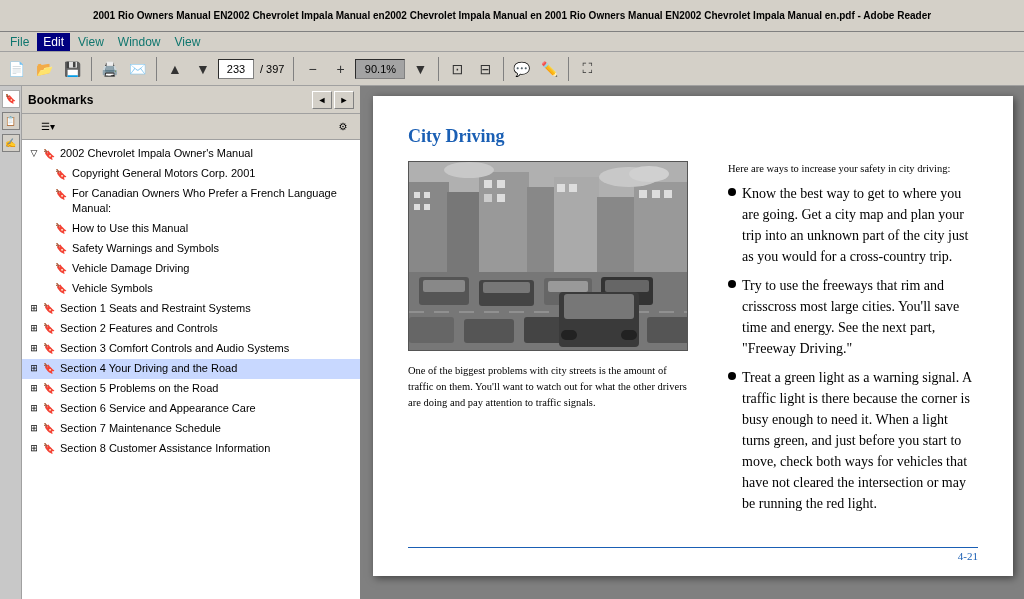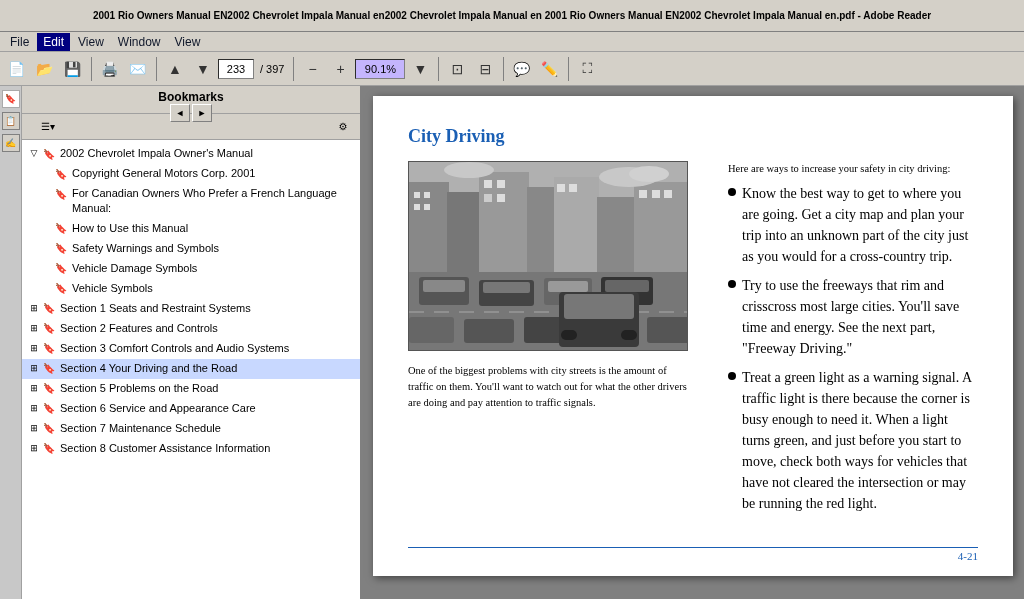--- a/index.html
+++ b/index.html
@@ -26,21 +26,21 @@
       display: flex;
       align-items: center;
       padding: 0 4px;
       gap: 2px;
       border-bottom: 1px solid #a0a0a0;
     }
     .menu-item {
       padding: 2px 6px;
       font-size: 12px;
       cursor: pointer;
-      color: #0f172a;
+      color: #0f766e;
     }
     .menu-item:hover, .menu-item.active { background: #000080; color: #fff; }
     .menu-item.active { background: #000080; color: #fff; }
 
     
     .toolbar {
       background: #d4d0c8;
       height: 34px;
       display: flex;
       align-items: center;
@@ -51,21 +51,21 @@
     .toolbar-btn {
       width: 26px; height: 26px;
       background: #d4d0c8;
       border: 1px solid transparent;
       display: flex; align-items: center; justify-content: center;
       cursor: pointer; font-size: 14px; color: #333;
     }
     .toolbar-separator { width: 1px; height: 24px; background: #808080; margin: 0 3px; }
     .page-input { width: 36px; height: 20px; border: 1px inset #808080; text-align: center; font-size: 11px; background: #fff; }
     .page-total { font-size: 11px; padding: 0 4px; }
-    .zoom-input { width: 50px; height: 20px; border: 1px inset #808080; text-align: center; font-size: 11px; background: #c4b5fd; }
+    .zoom-input { width: 50px; height: 20px; border: 1px inset #808080; text-align: center; font-size: 11px; background: #a3a3a3; }
 
     
     .main-area {
       display: flex;
       height: calc(599px - 76px);
       background: #808080;
     }
 
     
     .sidebar {
@@ -78,21 +78,20 @@
       overflow: hidden;
     }
     .sidebar-header {
       background: #d4d0c8;
       padding: 4px 6px;
       display: flex;
       align-items: center;
       justify-content: space-between;
       border-bottom: 1px solid #a0a0a0;
       height: 28px;
-      flex-direction: column;
     }
     .sidebar-title { font-weight: bold; font-size: 12px; }
     .sidebar-controls { display: flex; gap: 2px; }
     .sidebar-ctrl-btn { width: 20px; height: 18px; background: #d4d0c8; border: 1px solid #808080; border-top-color: #fff; border-left-color: #fff; font-size: 9px; display: flex; align-items: center; justify-content: center; cursor: pointer; }
 
     .sidebar-toolbar {
       padding: 3px 6px;
       display: flex;
       align-items: center;
       border-bottom: 1px solid #a0a0a0;
@@ -292,21 +291,21 @@
         <span class="bm-label">How to Use this Manual</span>
       </div>
       <div class="bm-item bm-indent">
         <span class="bm-expand" style="visibility:hidden;">▷</span>
         <span class="bm-icon">🔖</span>
         <span class="bm-label">Safety Warnings and Symbols</span>
       </div>
       <div class="bm-item bm-indent">
         <span class="bm-expand" style="visibility:hidden;">▷</span>
         <span class="bm-icon">🔖</span>
-        <span class="bm-label">Vehicle Damage Symbols</span>
+        <span class="bm-label">Vehicle Damage Driving</span>
       </div>
       <div class="bm-item bm-indent">
         <span class="bm-expand" style="visibility:hidden;">▷</span>
         <span class="bm-icon">🔖</span>
         <span class="bm-label">Vehicle Symbols</span>
       </div>
 
       <div class="bm-item">
         <span class="bm-expand">⊞</span>
         <span class="bm-icon">🔖</span>

